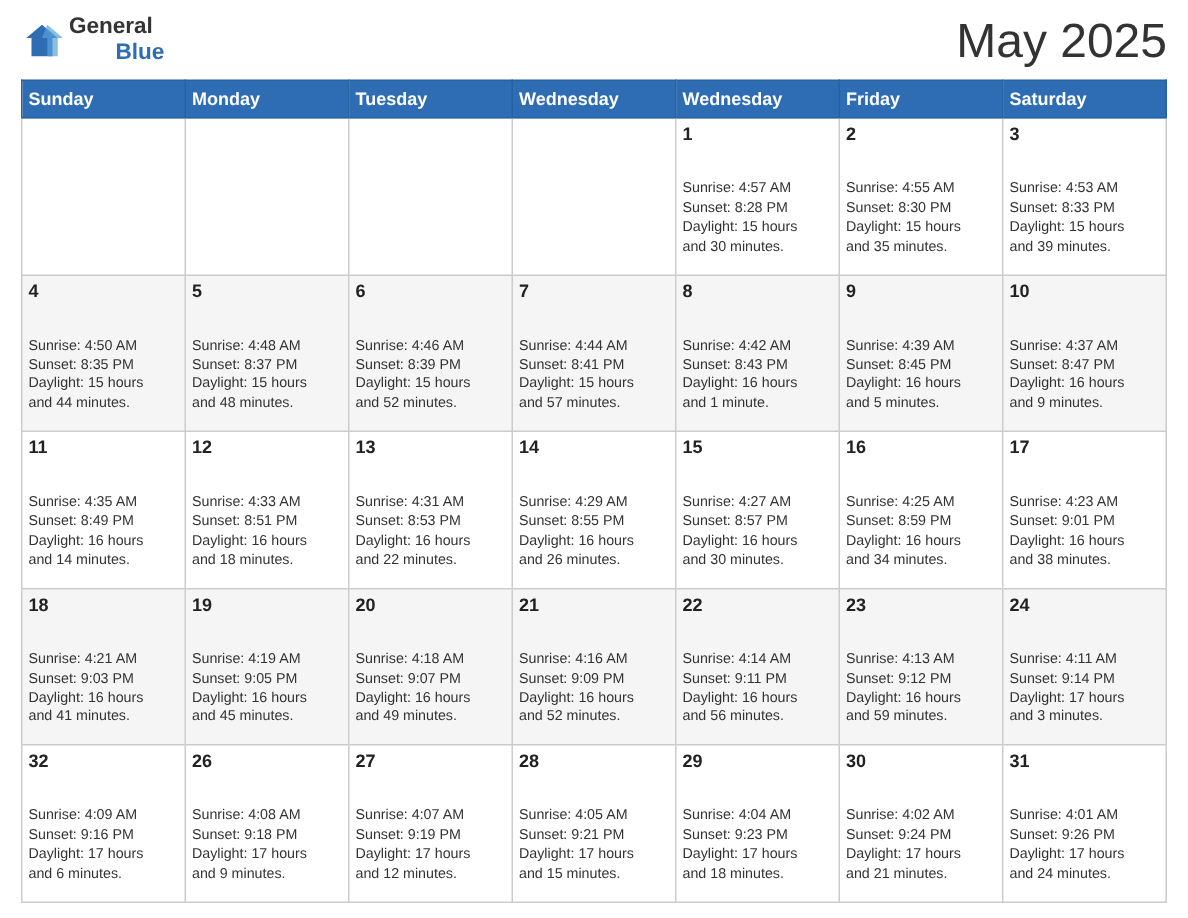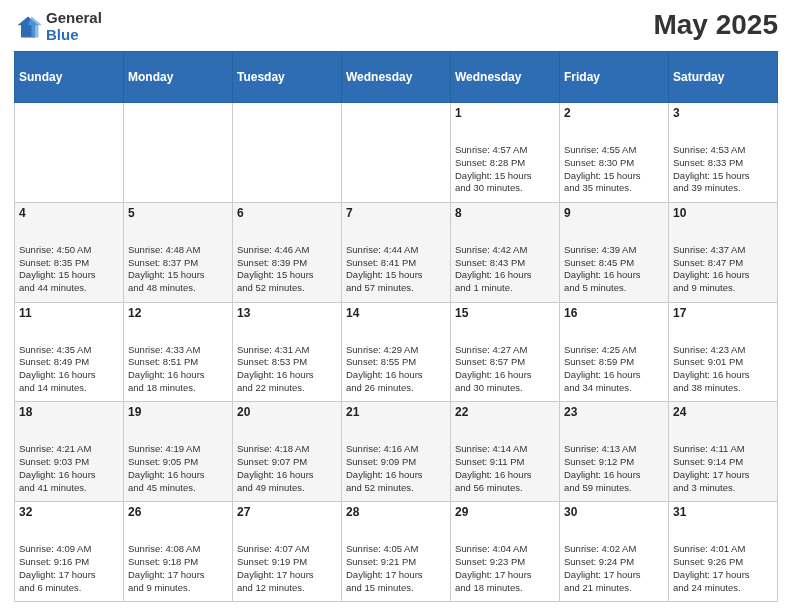--- a/index.html
+++ b/index.html
@@ -36,51 +36,52 @@
     }
     .logo-general {
       font-size: 15px;
       font-weight: bold;
       color: #333;
     }
     .logo-blue {
       font-size: 15px;
       font-weight: bold;
       color: #2e6db4;
+      margin-left: 31px;
     }
     .logo-icon {
       width: 28px;
       height: 28px;
     }
     .title-block {
       text-align: right;
     }
     .title-month {
-      font-size: 28px;
-      font-weight: bold;
+      font-size: 32px;
+      font-weight: normal;
       color: #333;
       line-height: 1.1;
     }
     .title-location {
       font-size: 14px;
       color: #555;
     }
     .calendar {
       flex: 1;
       border: 1px solid #ccc;
       border-collapse: collapse;
       width: 100%;
       table-layout: fixed;
     }
     .calendar th {
       background: #2e6db4;
       color: #fff;
       font-size: 12px;
       font-weight: bold;
-      padding: 18px 4px;
+      padding: 5px 4px;
       text-align: left;
       border: 1px solid #2563a0;
     }
     .calendar td {
       border: 1px solid #ccc;
       vertical-align: top;
       padding: 3px 4px;
       background: #fff;
       width: calc(100% / 7);
       height: 82px;

